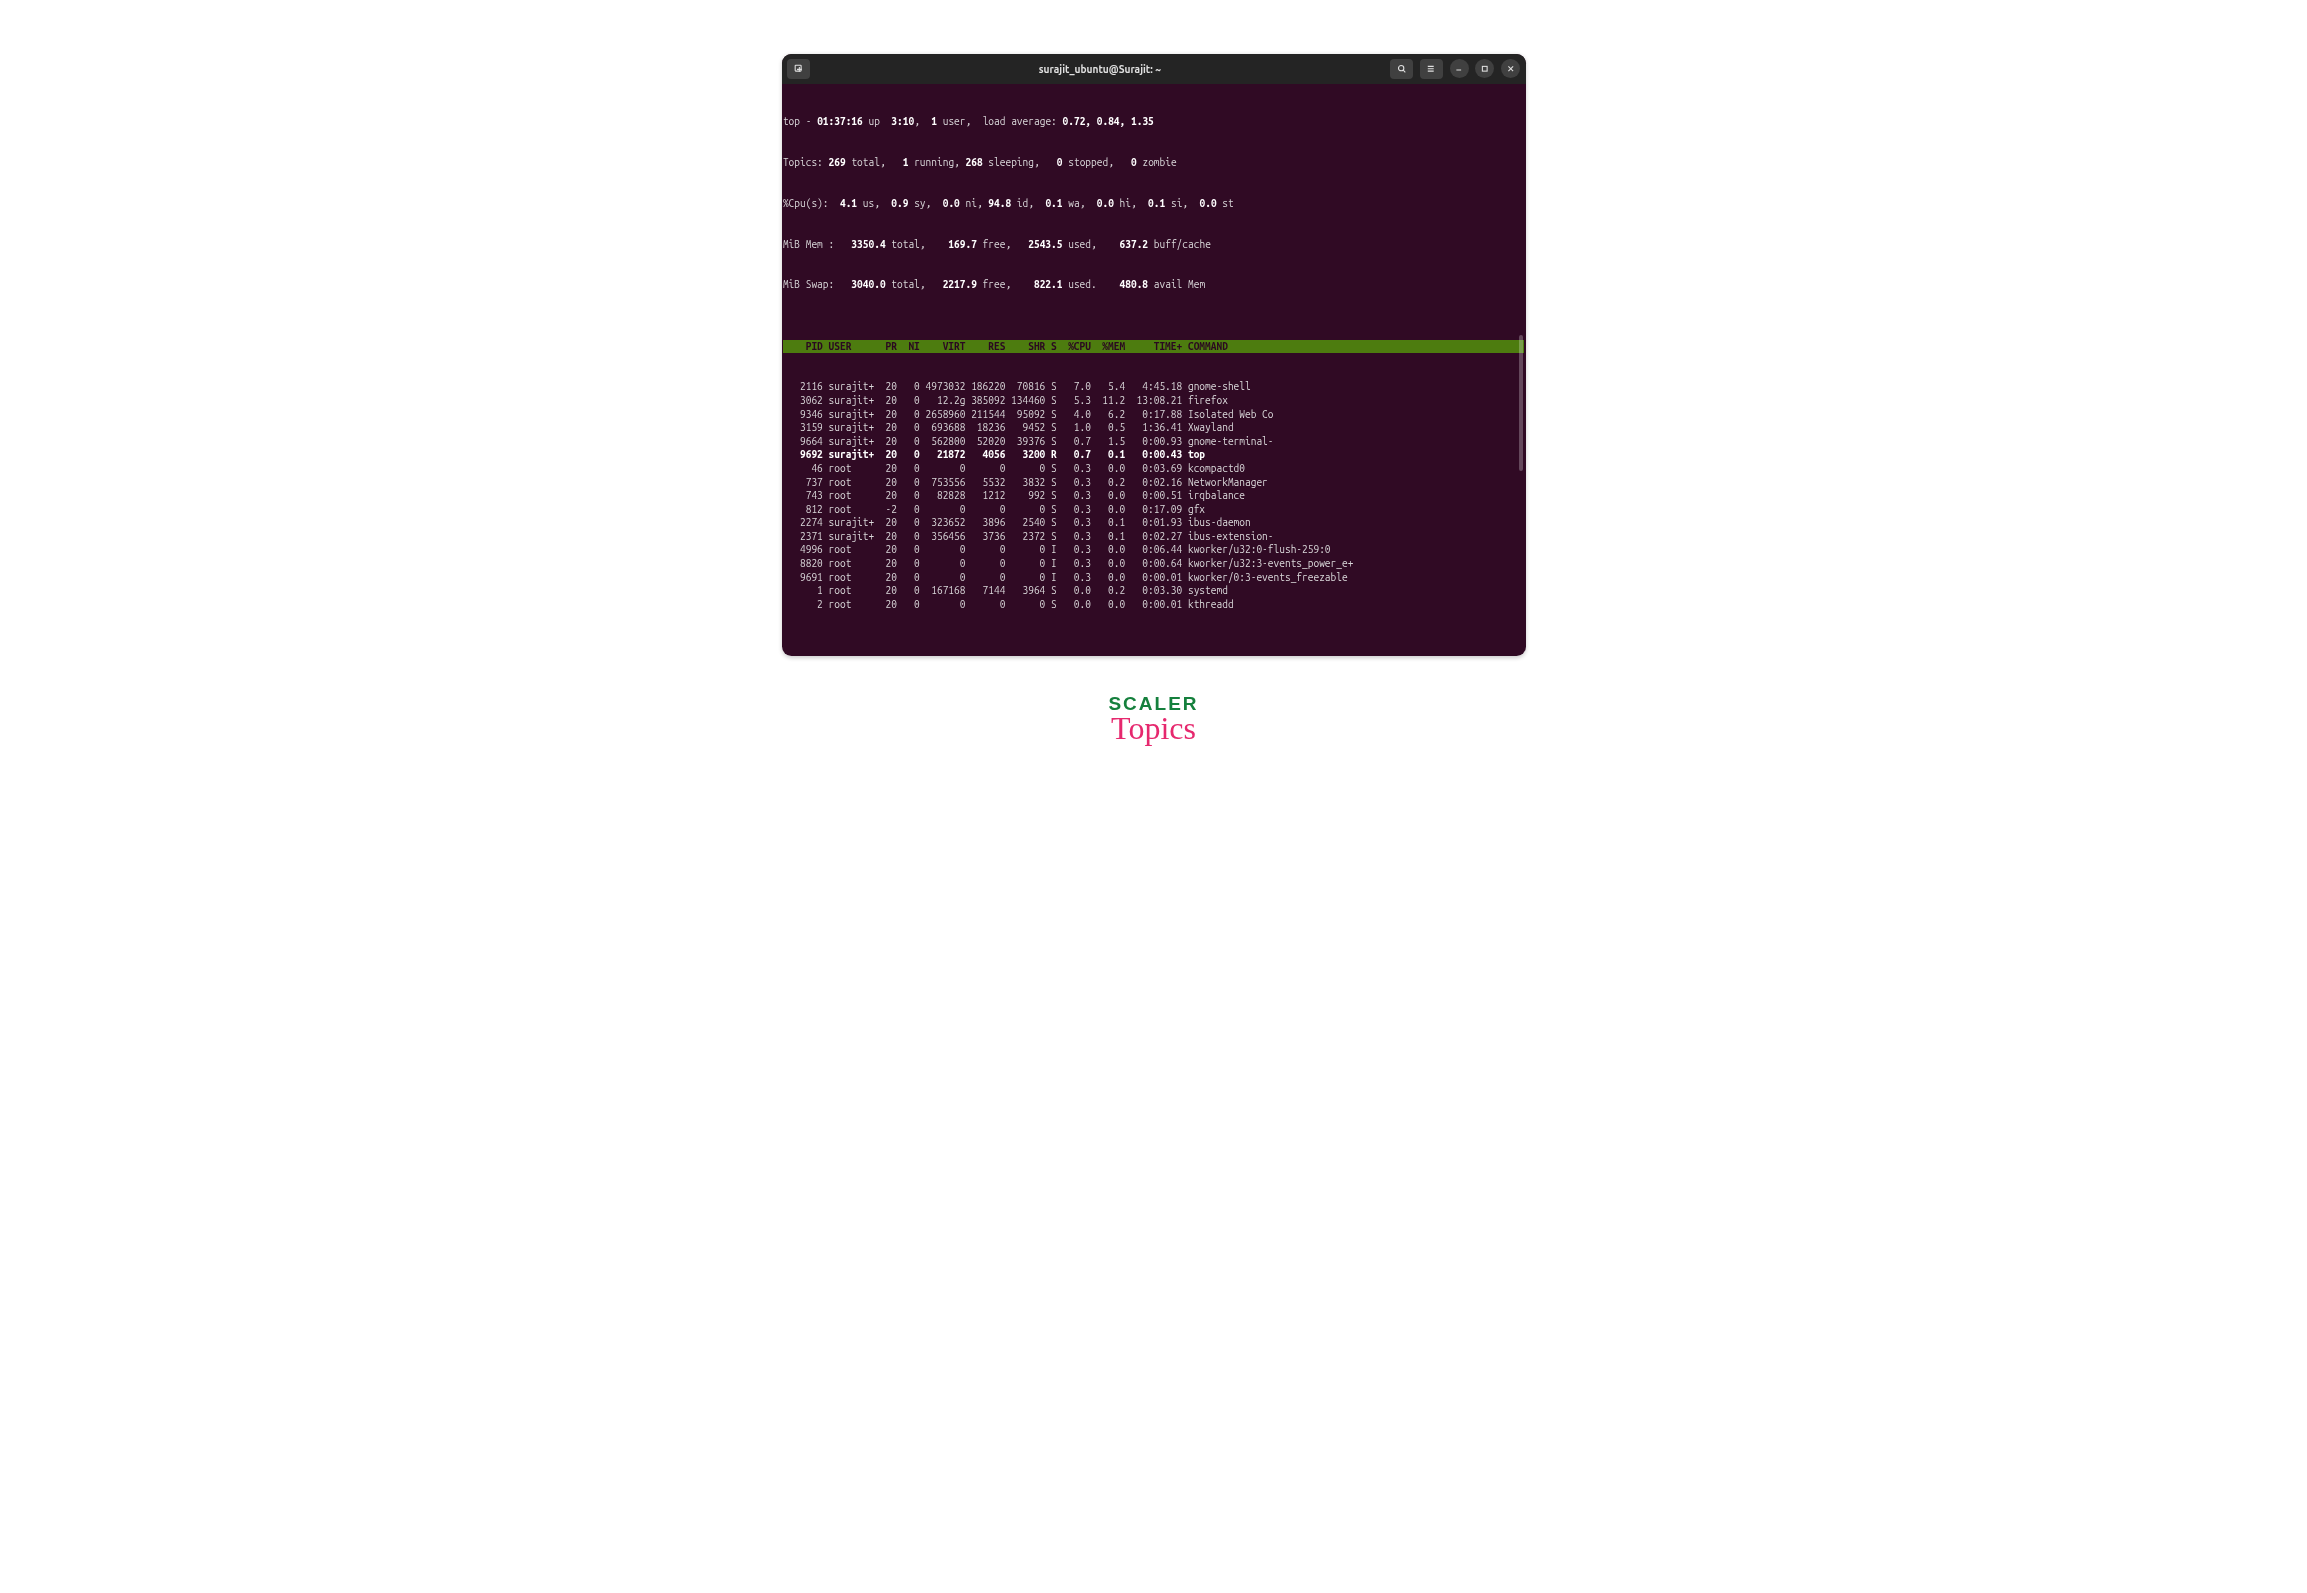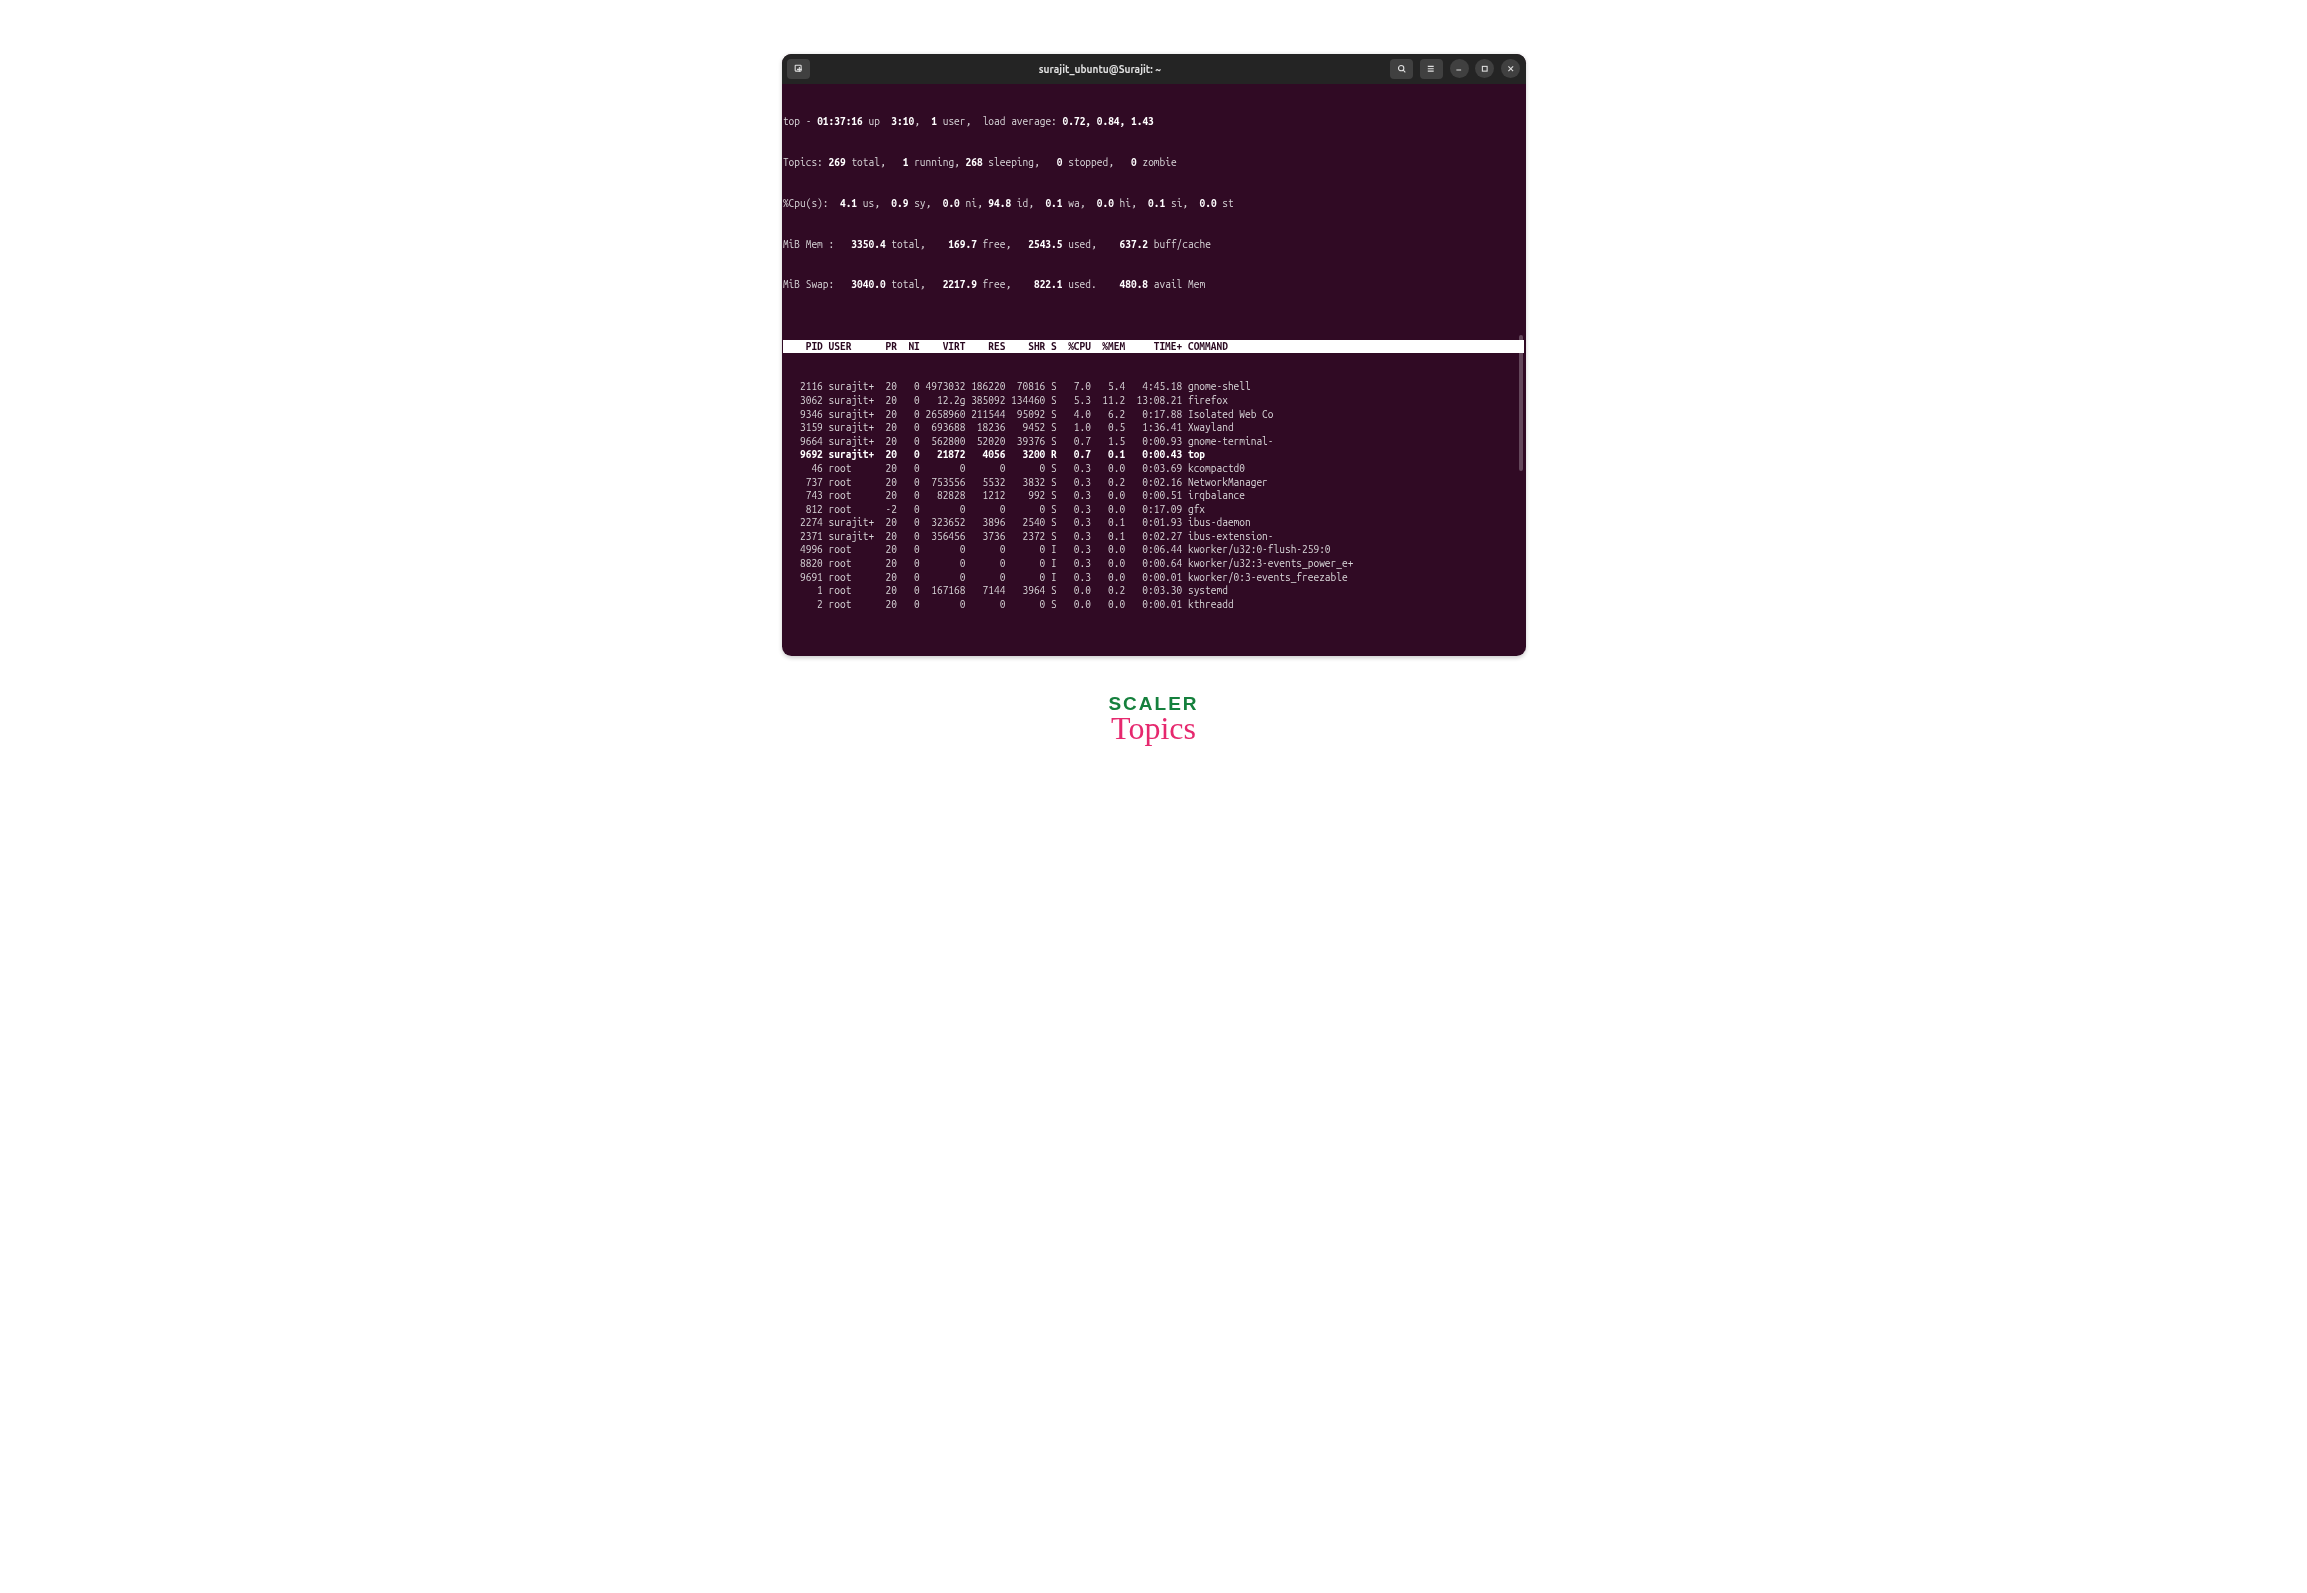--- a/index.html
+++ b/index.html
@@ -53,21 +53,21 @@
     padding: 4.1px 1.4px 4.1px 1.4px;
     color: #d9d7d9;
     font-size: 10.2px;
     line-height: 13.6px;
     white-space: pre;
     position: relative;
   }
   .sum-line span { white-space: pre; }
   .b { font-weight: 700; color: #ffffff; }
   .header-row {
-    background: #ffffff;
+    background: #4d7c0f;
     color: #2a0820;
     font-weight: 700;
     margin-top: 6.8px;
   }
   .row { white-space: pre; }
   .row.bold { font-weight: 700; color: #ffffff; }
   .scrollbar {
     position: absolute;
     right: 2.7px;
     top: 251px;
@@ -135,21 +135,21 @@
       <div class="tb-btn circle">
         <svg viewBox="0 0 16 16">
             <line x1="4" y1="4" x2="12" y2="12"></line>
             <line x1="12" y1="4" x2="4" y2="12"></line>
           </svg>
       </div>
     </div>
   </div>
 
   <div class="term-body">
-    <div class="sum-line"><span>top - </span><span class="b">01:37:16</span><span> </span><span>up </span><span> </span><span class="b">3:10</span><span>,  </span><span class="b">1</span><span> user,  load average: </span><span class="b">0.72, 0.84, 1.43</span></div>
+    <div class="sum-line"><span>top - </span><span class="b">01:37:16</span><span> </span><span>up </span><span> </span><span class="b">3:10</span><span>,  </span><span class="b">1</span><span> user,  load average: </span><span class="b">0.72, 0.84, 1.35</span></div>
     <div class="sum-line"><span>Topics:</span><span> </span><span class="b">269</span><span> total,   </span><span class="b">1</span><span> running, </span><span class="b">268</span><span> sleeping,   </span><span class="b">0</span><span> stopped,   </span><span class="b">0</span><span> zombie</span></div>
     <div class="sum-line"><span>%Cpu(s):  </span><span class="b">4.1</span><span> us,  </span><span class="b">0.9</span><span> sy,  </span><span class="b">0.0</span><span> ni, </span><span class="b">94.8</span><span> id,  </span><span class="b">0.1</span><span> wa,  </span><span class="b">0.0</span><span> hi,  </span><span class="b">0.1</span><span> si,  </span><span class="b">0.0</span><span> st</span></div>
     <div class="sum-line"><span>MiB Mem :   </span><span class="b">3350.4</span><span> total,    </span><span class="b">169.7</span><span> free,   </span><span class="b">2543.5</span><span> used,    </span><span class="b">637.2</span><span> buff/cache</span></div>
     <div class="sum-line"><span>MiB Swap:   </span><span class="b">3040.0</span><span> total,   </span><span class="b">2217.9</span><span> free,    </span><span class="b">822.1</span><span> used.    </span><span class="b">480.8</span><span> avail Mem</span></div>
 
     <div class="header-row">    PID USER      PR  NI    VIRT    RES    SHR S  %CPU  %MEM     TIME+ COMMAND                                 </div>
     <div id="rows"><div class="row">   2116 surajit+  20   0 4973032 186220  70816 S   7.0   5.4   4:45.18 gnome-shell</div><div class="row">   3062 surajit+  20   0   12.2g 385092 134460 S   5.3  11.2  13:08.21 firefox</div><div class="row">   9346 surajit+  20   0 2658960 211544  95092 S   4.0   6.2   0:17.88 Isolated Web Co</div><div class="row">   3159 surajit+  20   0  693688  18236   9452 S   1.0   0.5   1:36.41 Xwayland</div><div class="row">   9664 surajit+  20   0  562800  52020  39376 S   0.7   1.5   0:00.93 gnome-terminal-</div><div class="row bold">   9692 surajit+  20   0   21872   4056   3200 R   0.7   0.1   0:00.43 top</div><div class="row">     46 root      20   0       0      0      0 S   0.3   0.0   0:03.69 kcompactd0</div><div class="row">    737 root      20   0  753556   5532   3832 S   0.3   0.2   0:02.16 NetworkManager</div><div class="row">    743 root      20   0   82828   1212    992 S   0.3   0.0   0:00.51 irqbalance</div><div class="row">    812 root      -2   0       0      0      0 S   0.3   0.0   0:17.09 gfx</div><div class="row">   2274 surajit+  20   0  323652   3896   2540 S   0.3   0.1   0:01.93 ibus-daemon</div><div class="row">   2371 surajit+  20   0  356456   3736   2372 S   0.3   0.1   0:02.27 ibus-extension-</div><div class="row">   4996 root      20   0       0      0      0 I   0.3   0.0   0:06.44 kworker/u32:0-flush-259:0</div><div class="row">   8820 root      20   0       0      0      0 I   0.3   0.0   0:00.64 kworker/u32:3-events_power_e+</div><div class="row">   9691 root      20   0       0      0      0 I   0.3   0.0   0:00.01 kworker/0:3-events_freezable</div><div class="row">      1 root      20   0  167168   7144   3964 S   0.0   0.2   0:03.30 systemd</div><div class="row">      2 root      20   0       0      0      0 S   0.0   0.0   0:00.01 kthreadd</div></div>
     <div class="scrollbar"></div>
   </div>
 </div>

